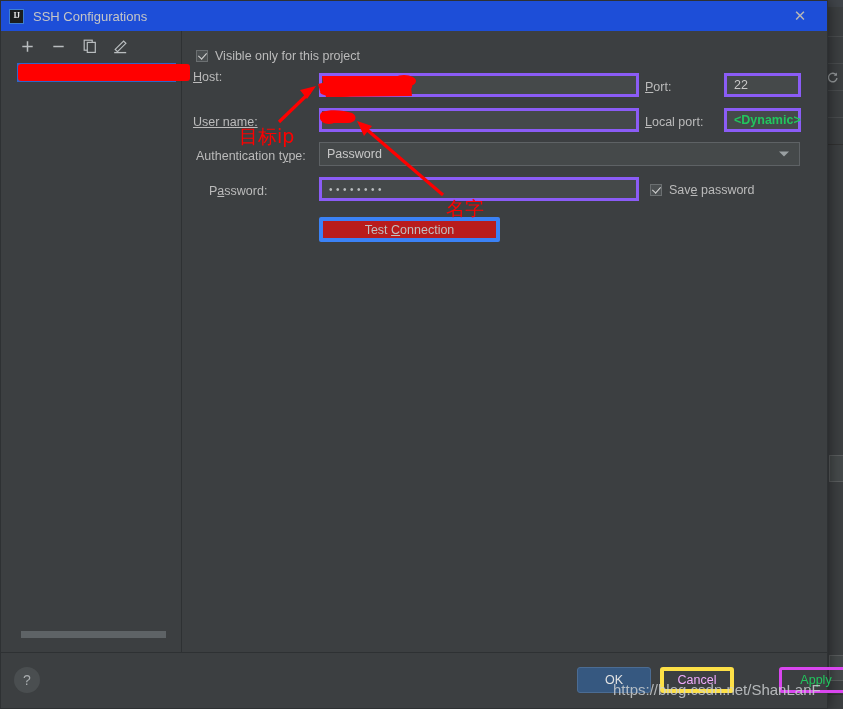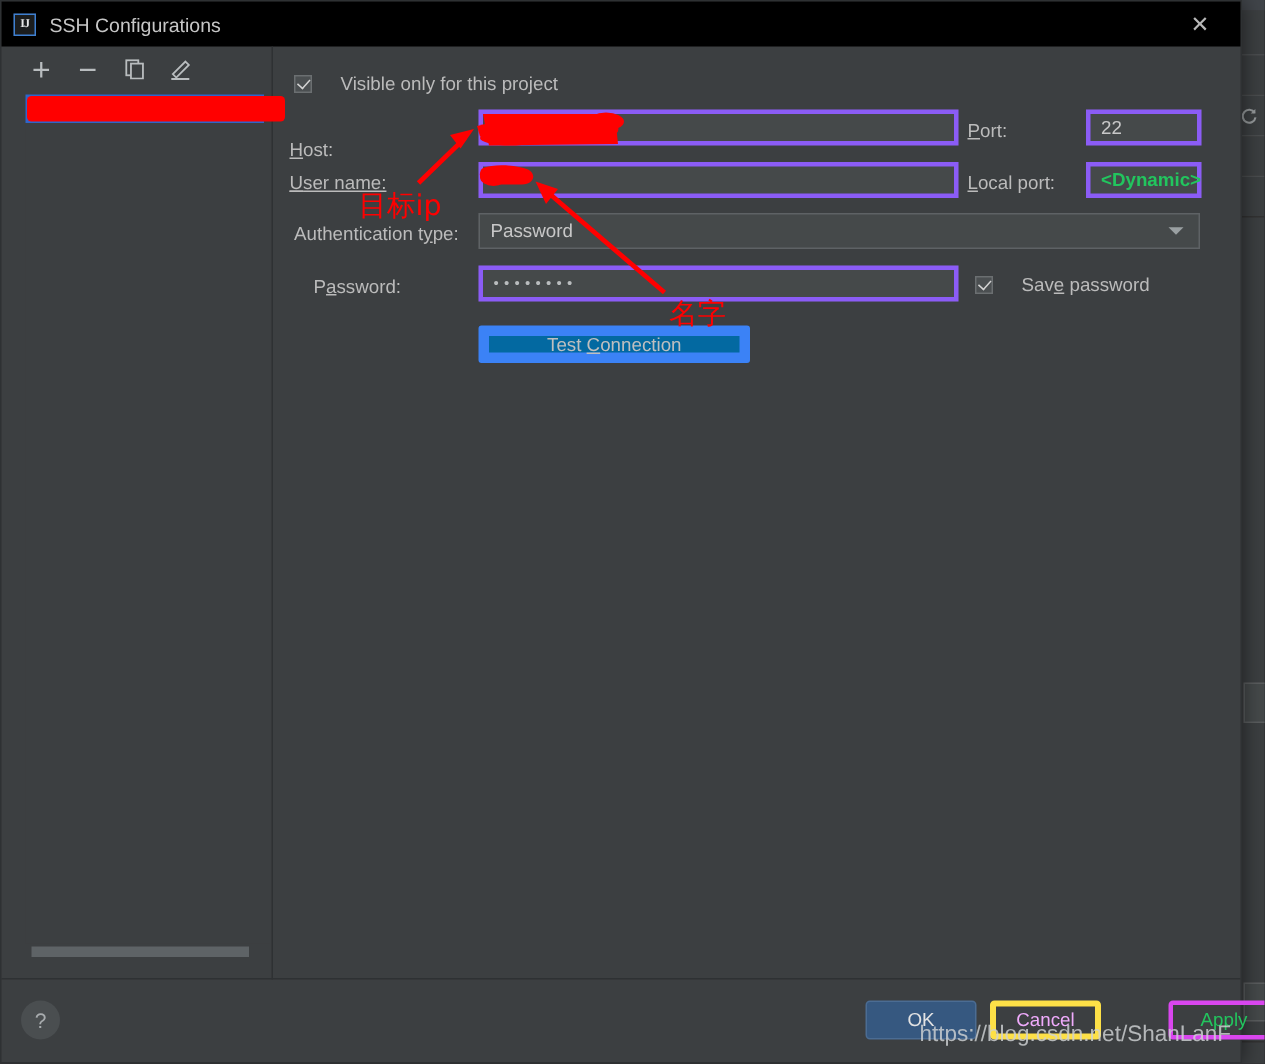--- a/index.html
+++ b/index.html
@@ -92,21 +92,21 @@
     background: #3c3f41;
     border: 1px solid #2e3133;
     box-sizing: border-box;
     box-shadow: 0 0 14px rgba(0,0,0,.55);
   }
 
   
   #titlebar {
     position: relative;
     height: 30px;
-    background: #000000;
+    background: #1d4ed8;
     display: flex;
     align-items: center;
     padding-left: 8px;
     text-align: center;
   }
   .ij-logo {
     width: 15px; height: 15px;
     border: 1.6px solid #3e7fd0;
     background: #1b1d1e;
     display: flex;
@@ -219,21 +219,21 @@
   
   #form-panel {
     flex: 1;
     position: relative;
   }
 
   .checkbox-row {
     position: absolute;
     display: flex;
     align-items: center;
-    gap: 19px;
+    gap: 7px;
   }
   .cb {
     width: 12px;
     height: 12px;
     border: 1px solid #6b6f71;
     background: #4b4f51;
     box-sizing: border-box;
     position: relative;
     cursor: pointer;
     flex: none;
@@ -297,22 +297,22 @@
   }
 
   .pw-dots {
     letter-spacing: 3.5px;
     font-size: 10px;
     color: #b9bcbe;
   }
 
   .btn {
     position: absolute;
-    background: #0369a1;
-    border: 7px solid #3b82f6;
+    background: #b91c1c;
+    border: 4px solid #3b82f6;
     box-sizing: border-box;
     color: #bfbfbf;
     font-size: 12.5px;
     display: flex;
     align-items: center;
     justify-content: center;
     cursor: pointer;
     border-radius: 2px;
   }
 
@@ -479,21 +479,21 @@
       </div>
     </div>
 
     <div id="form-panel">
 
       <div class="checkbox-row" style="left:14px; top:18px;">
         <div class="cb checked"></div>
         <span class="cb-label">Visible only for this project</span>
       </div>
 
-      <div class="field-label" style="left:11px; top:62px;">
+      <div class="field-label" style="left:11px; top:39px;">
         <span class="mn">H</span><span>ost:</span>
       </div>
       <div class="text-field" style="left:137px; top:42px; width:320px; height:24px;">
         <span></span>
       </div>
 
       <div class="field-label" style="left:463px; top:49px;">
         <span class="mn">P</span><span>ort:</span>
       </div>
       <div class="text-field" style="left:542px; top:42px; width:77px; height:24px;">

